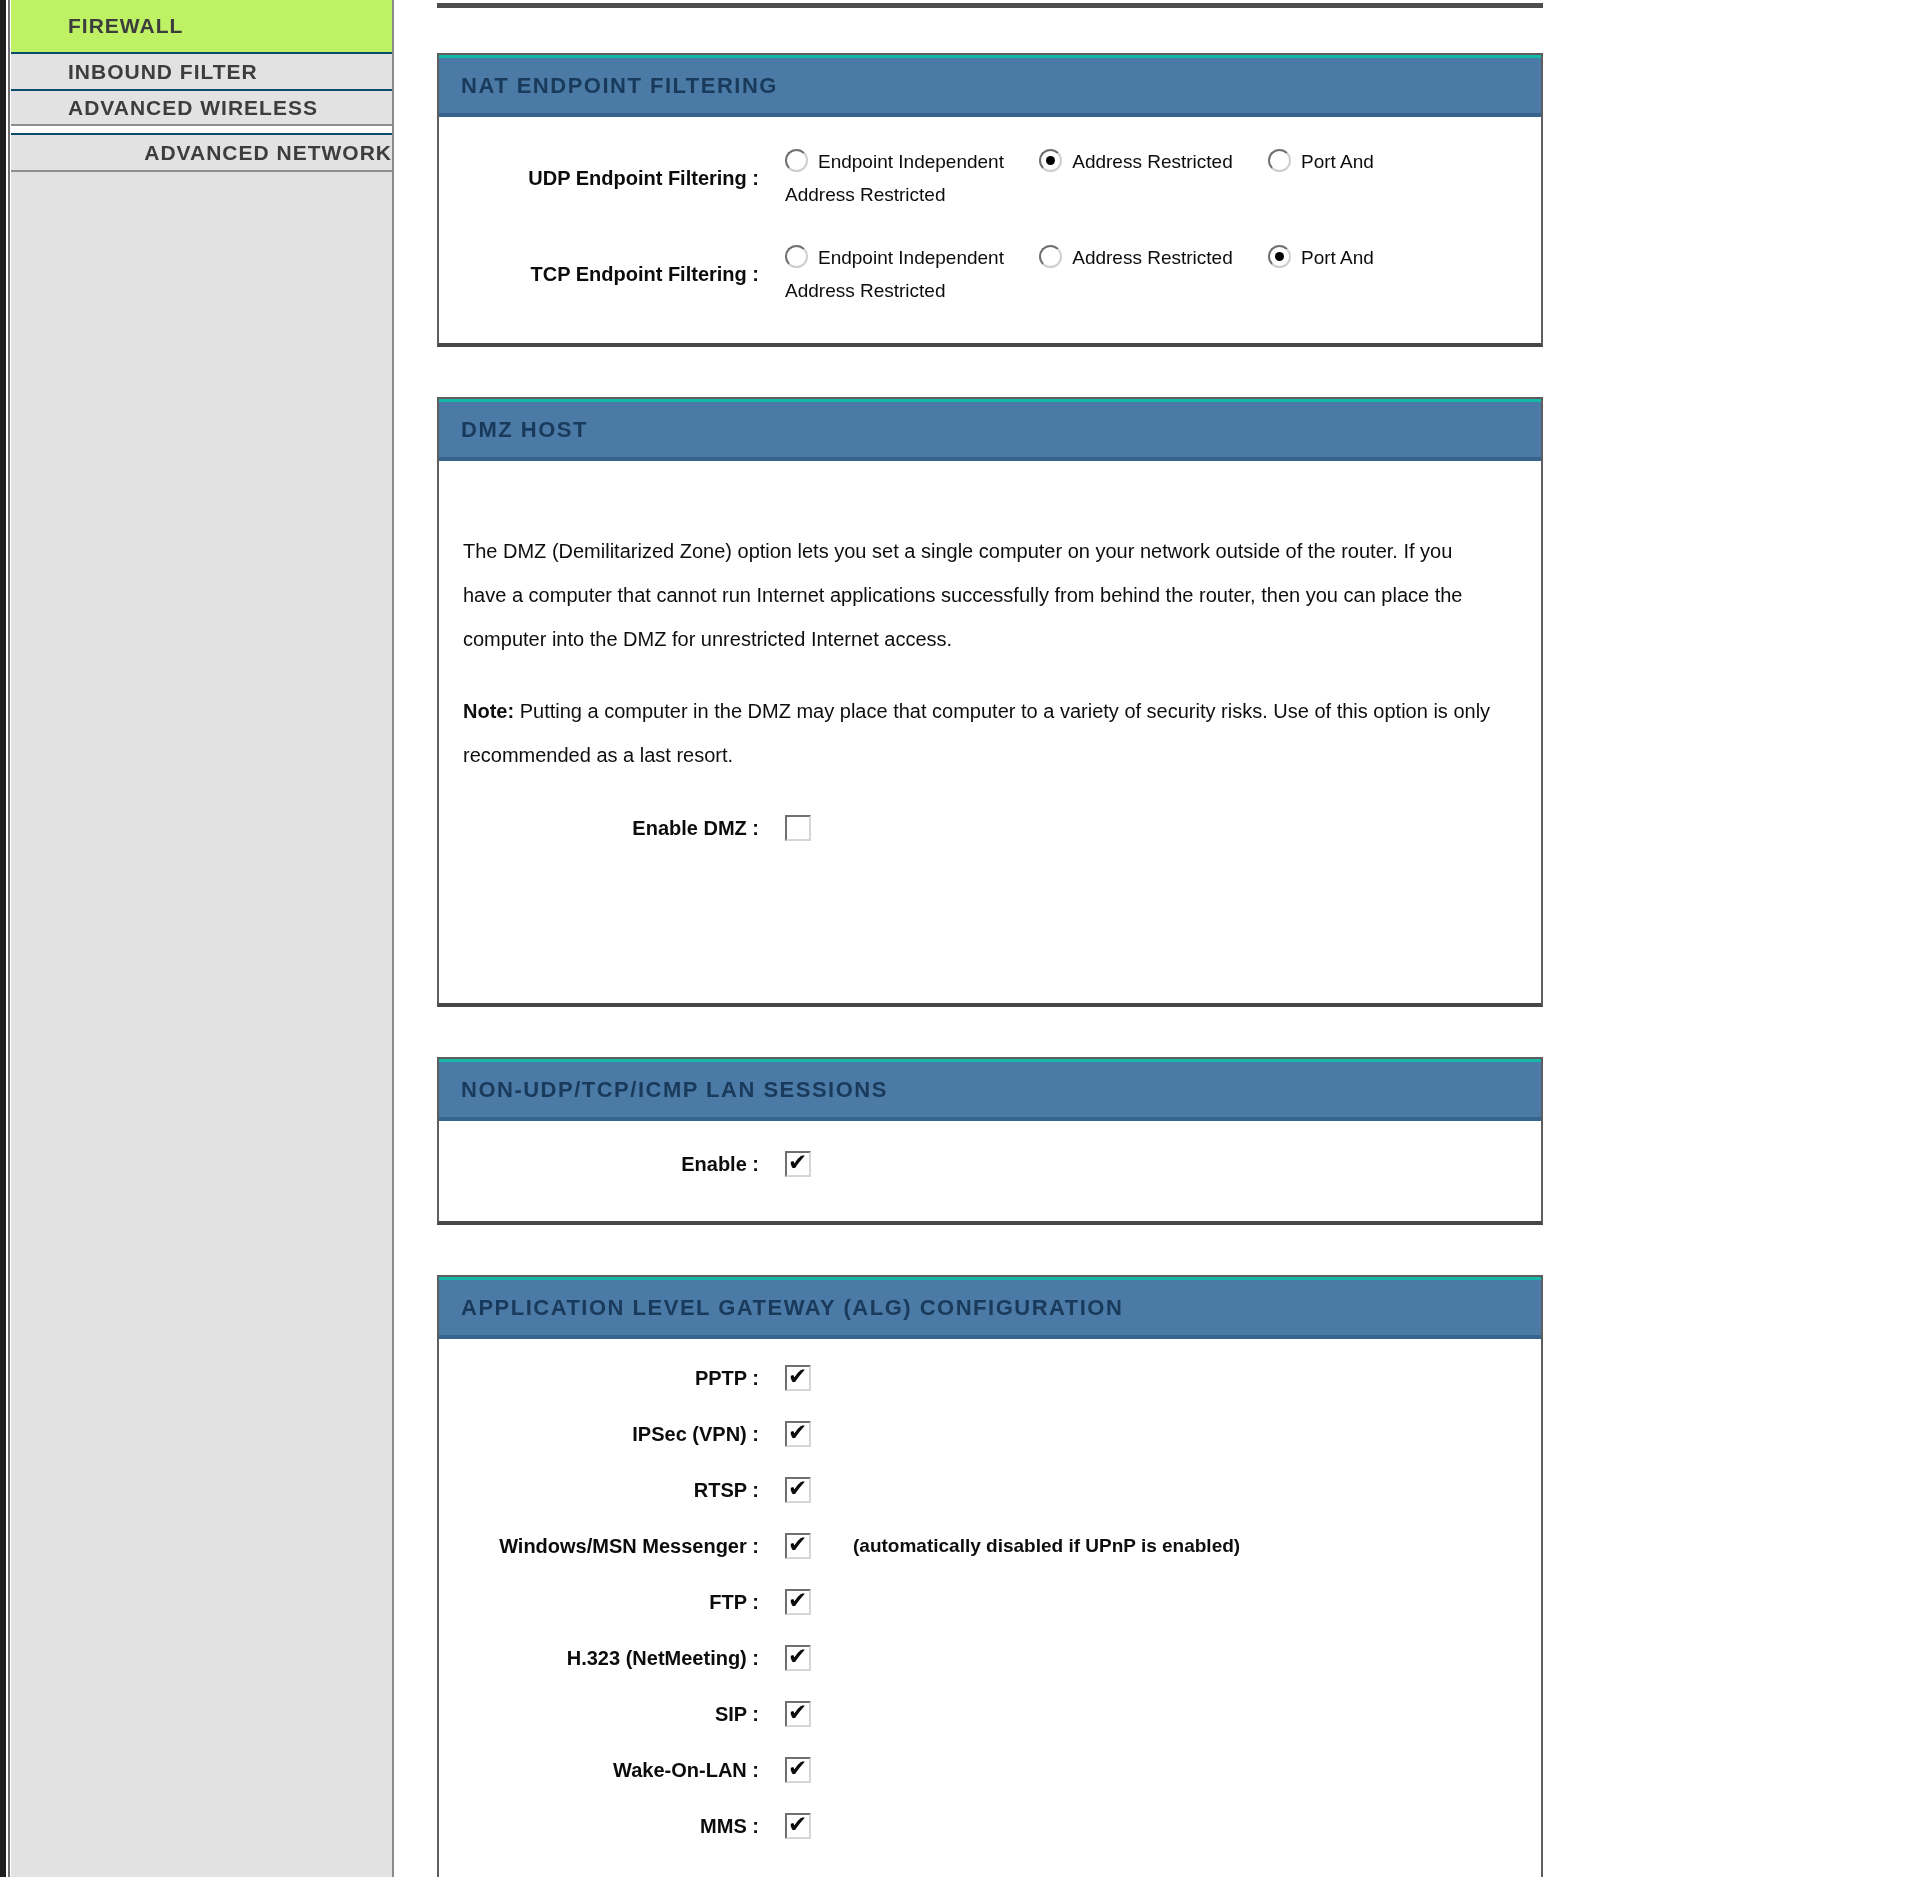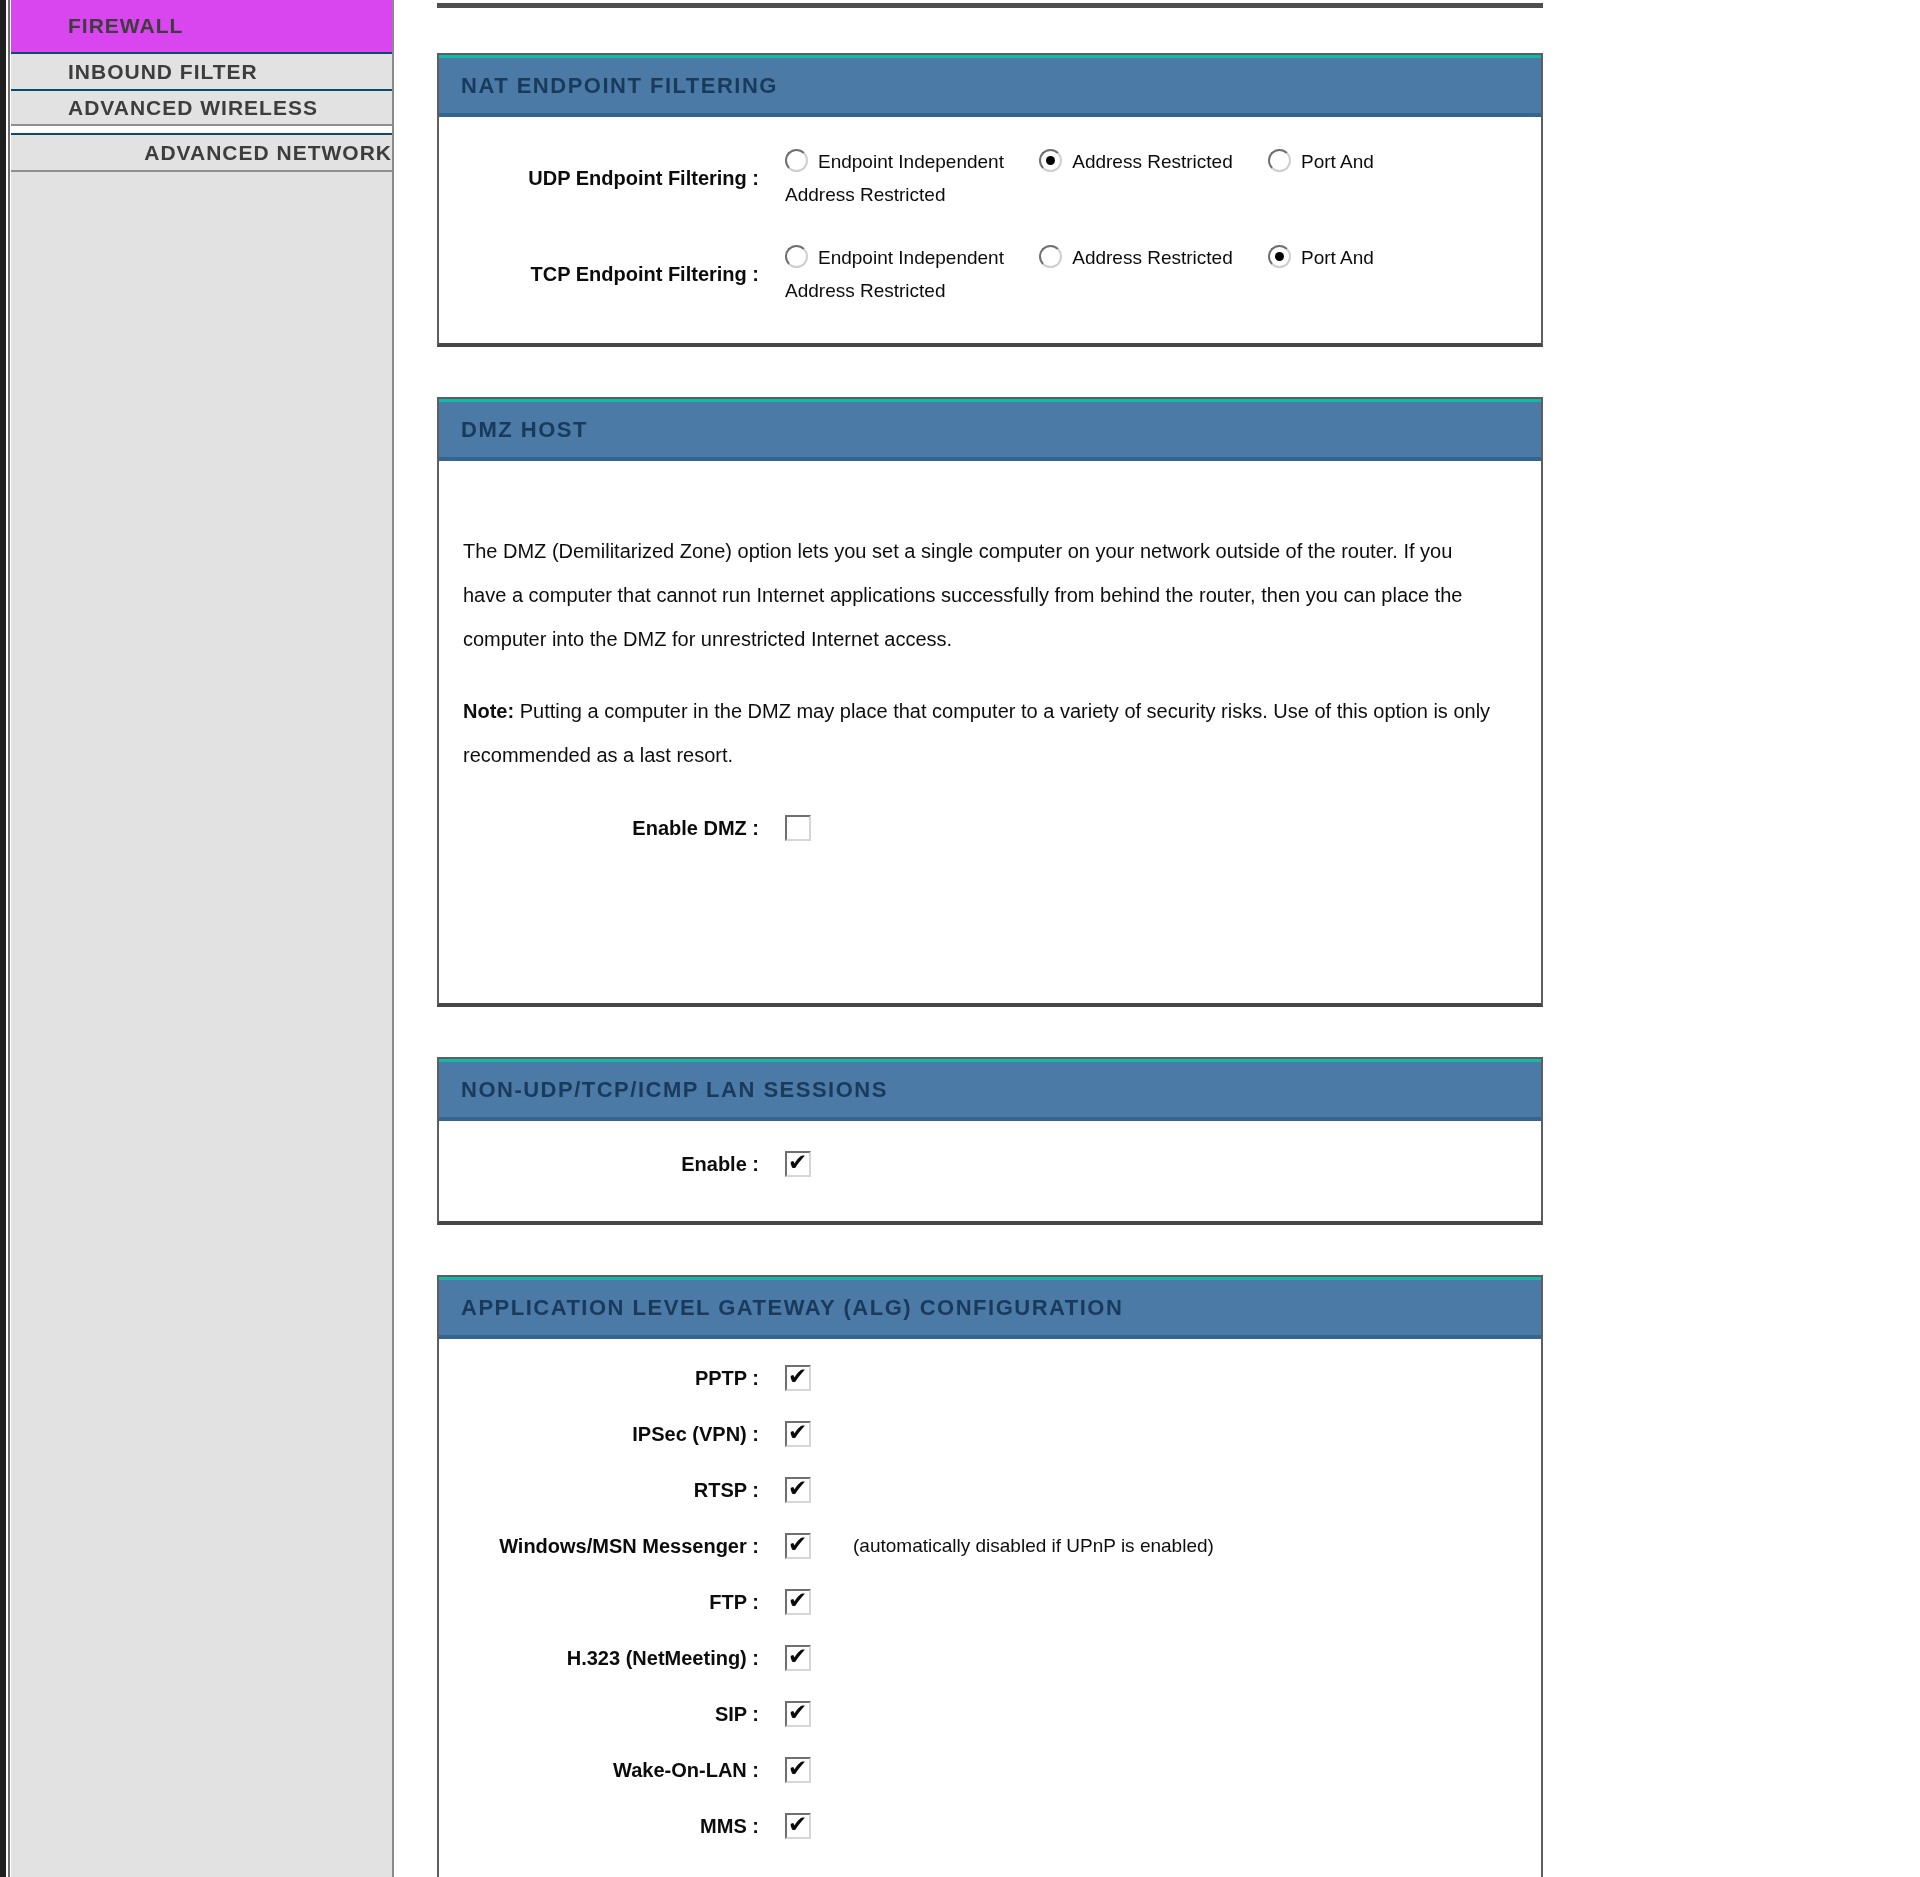--- a/index.html
+++ b/index.html
@@ -18,21 +18,21 @@
     background:#ffffff;border-right:2px solid #8a8a8a;
     display:flex;flex-direction:column;
   }
   .nav-item{
     height:37px;display:flex;align-items:center;
     padding-left:57px;box-sizing:border-box;
     background:#e2e2e2;border-top:2px solid #0c4a6e;
     font-size:21px;font-weight:bold;letter-spacing:1px;color:#3d3d3d;
     cursor:pointer;
   }
-  .nav-item.first{background:#d946ef;border-top:none;height:52px;}
+  .nav-item.first{background:#bef264;border-top:none;height:52px;}
   .nav-item.gap-above{margin-top:7px;justify-content:flex-end;}
   .nav-gap-line{border-bottom:2px solid #8f8f8f;}
   .nav-filler{flex:1;background:#e2e2e2;border-top:2px solid #8f8f8f;}
 
   
   .content{position:absolute;left:437px;top:0;width:1106px;}
   .prev-box-edge{height:5px;background:#4e4e4e;margin-top:3px;margin-bottom:45px;}
 
   .box{
     border:2px solid #5e5e5e;border-bottom:4px solid #474747;
@@ -78,21 +78,21 @@
   }
 
   .para{
     margin:0 0 0 24px;padding-right:16px;
     font-size:20px;line-height:44px;color:#0e0e0e;
   }
   .para.first{margin-top:40px;}
   .para.note{margin-top:28px;margin-bottom:38px;}
   .para .bold{font-weight:bold;}
 
-  .inline-note{font-size:19px;color:#0e0e0e;margin-left:42px;white-space:nowrap;}
+  .inline-note{font-size:19px;color:#0e0e0e;margin-left:42px;white-space:nowrap;font-weight:bold;}
 
   .dmz-bottom-pad{height:96px;}
   .lan-body{padding-top:30px;padding-bottom:44px;}
   .alg-body{padding-top:26px;padding-bottom:58px;}
 </style>
 </head>
 <body>
 
 <div class="page-edge-a"></div>
 <div class="page-edge-b"></div>

